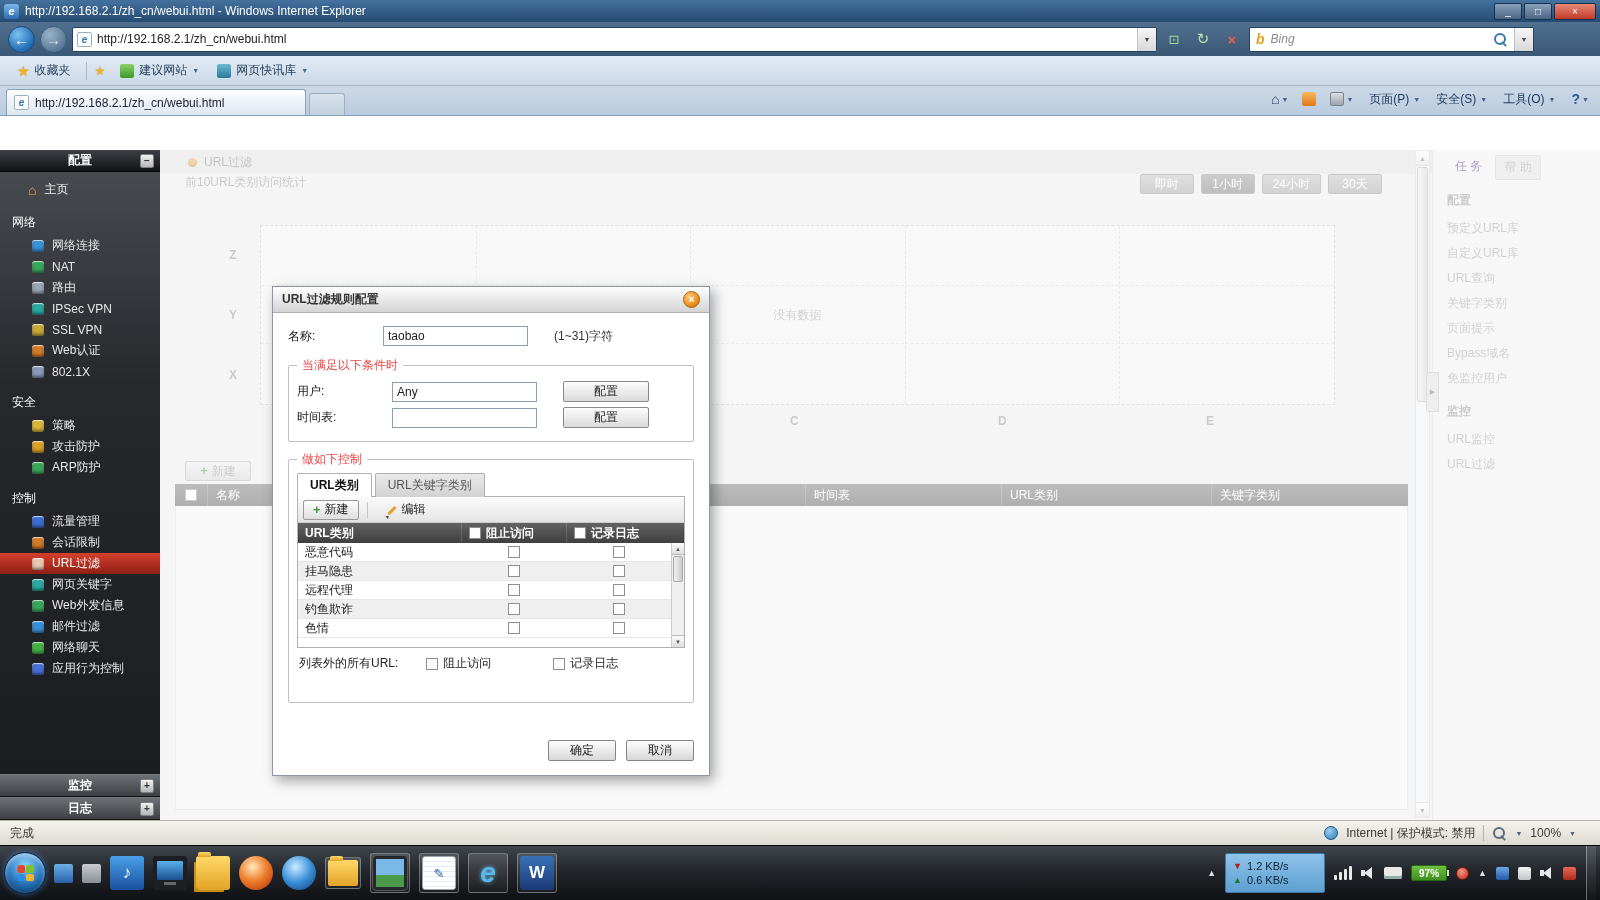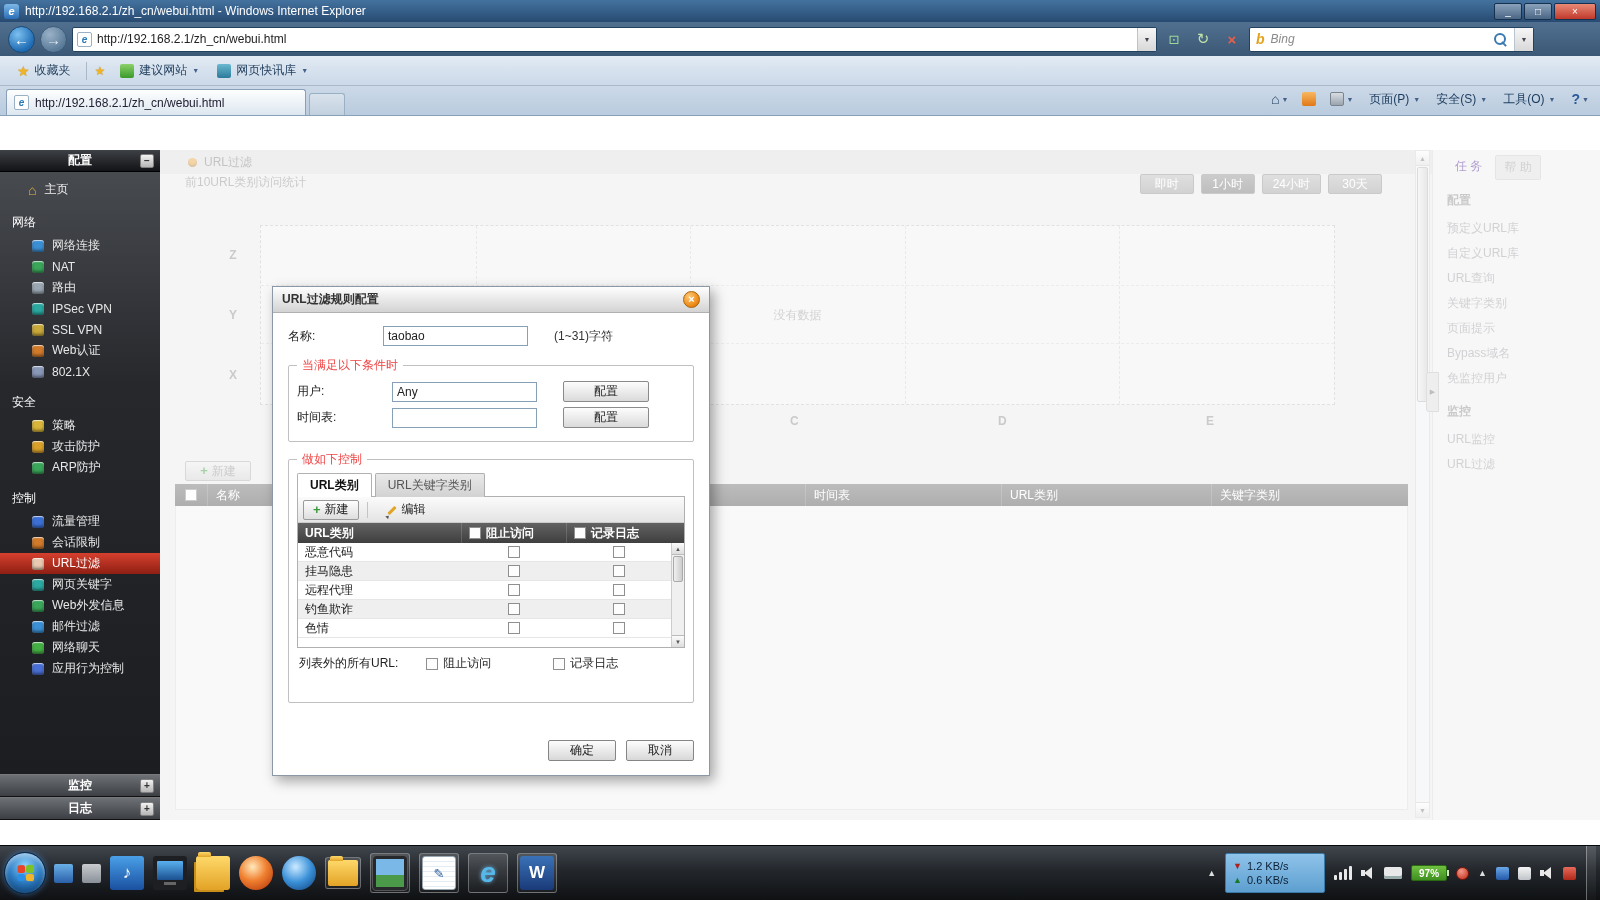--- a/index.html
+++ b/index.html
@@ -631,20 +631,32 @@
             <span>确定</span>
           </div>
           <div class="action-btn">
             <span>取消</span>
           </div>
         </div>
       </div>
     </div>
   </div>
 
+  <div class="statusbar">
+    <span>完成</span>
+    <div class="sb-right">
+      <span class="globe-ic"></span>
+      <span>Internet | 保护模式: 禁用</span>
+      <span class="sb-sep"></span>
+      <span class="mag dark"></span>
+      <span class="drop-arrow">▼</span>
+      <span>100%</span>
+      <span class="drop-arrow">▼</span>
+    </div>
+  </div>
 
   <div class="taskbar">
     <div class="orb">
       <div class="orb-flag">
         <span class="f1"></span>
           <span class="f2"></span>
           <span class="f3"></span>
           <span class="f4"></span>
       </div>
     </div>

